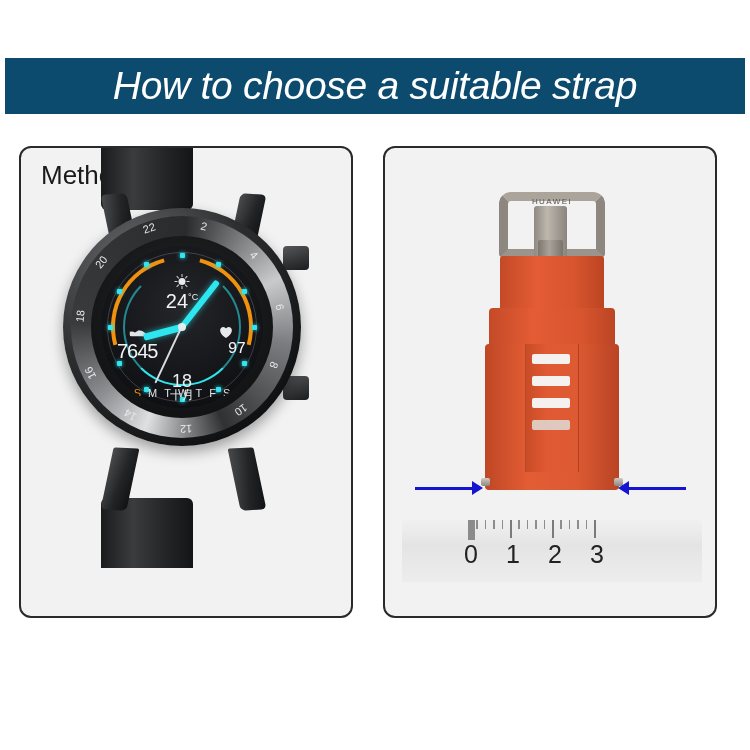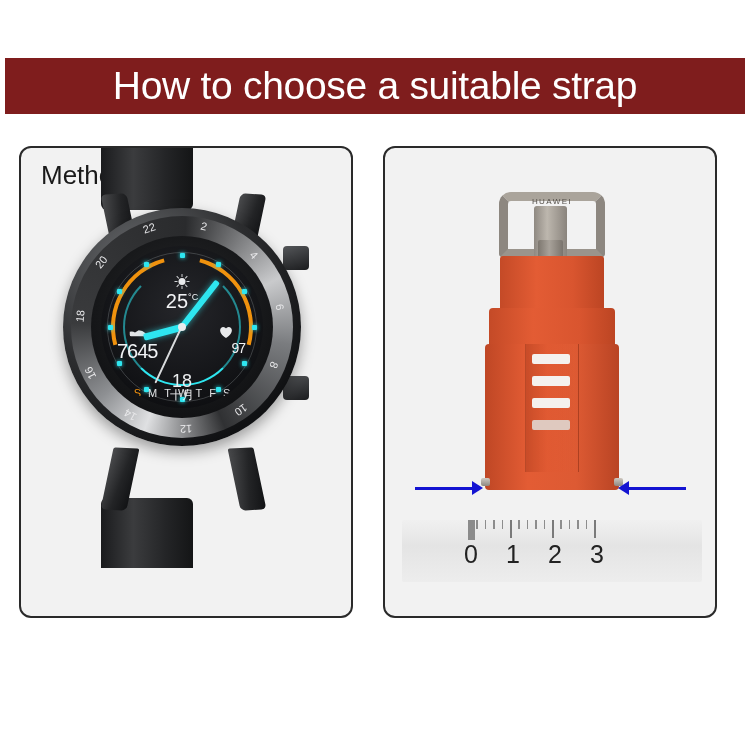--- a/index.html
+++ b/index.html
@@ -1,21 +1,21 @@
 <!DOCTYPE html>
 <html><head>
 <meta charset="utf-8">
 <style>
   html,body{margin:0;padding:0;background:#ffffff;}
   body{width:750px;height:750px;overflow:hidden;font-family:"Liberation Sans",sans-serif;}
   .page{position:relative;width:750px;height:750px;background:#ffffff;}
 
   
-  .banner{position:absolute;left:5px;top:58px;width:740px;height:56px;background:#7f1d1d;
-          display:flex;align-items:center;justify-content:center;}
+  .banner{position:absolute;left:5px;top:58px;width:740px;height:56px;background:#0c4a6e;
+          display:flex;align-items:center;justify-content:center;font-style:italic;}
   .banner-title{color:#ffffff;font-size:39px;font-weight:400;letter-spacing:-0.3px;
                 font-family:"Liberation Sans",sans-serif;white-space:nowrap;}
 
   
   .panel{position:absolute;top:146px;width:334px;height:472px;background:#f2f2f2;
          border:2px solid #2a2a2a;border-radius:12px;box-sizing:border-box;overflow:hidden;}
   .panel-left{left:19px;}
   .panel-right{left:383px;}
   .panel-title{position:absolute;left:20px;top:12px;font-size:26px;color:#1a1a1a;
                font-family:"Liberation Sans",sans-serif;}
@@ -70,22 +70,22 @@
               background:#e9eaec;}
   .sun-ray{position:absolute;left:7px;top:0;width:1px;height:3px;background:#cfd1d3;
            transform-origin:0.5px 7.5px;}
   .temp{position:absolute;left:50%;top:44px;transform:translateX(-50%);color:#f2f3f5;
         font-size:20px;font-family:"Liberation Sans",sans-serif;white-space:nowrap;}
   .temp sup{font-size:9px;}
   .shoe{position:absolute;left:28px;top:82px;width:18px;height:9px;}
   .heart{position:absolute;right:28px;top:80px;color:#e8e9eb;font-size:13px;}
   .steps{position:absolute;left:16px;top:94px;color:#f2f3f5;font-size:20px;
          font-family:"Liberation Sans",sans-serif;letter-spacing:-1px;}
-  .bpm{position:absolute;right:18px;top:94px;color:#f2f3f5;font-size:14px;
-       font-family:Liberation Sans, sans-serif;letter-spacing:-1px;}
+  .bpm{position:absolute;right:18px;top:94px;color:#f2f3f5;font-size:16px;
+       font-family:Liberation Mono, monospace;letter-spacing:-1px;}
   .datebox{position:absolute;left:50%;top:126px;transform:translateX(-50%);text-align:center;
            color:#eceef0;}
   .date-d{font-size:18px;font-family:"Liberation Sans",sans-serif;line-height:18px;}
   .date-m{font-size:12px;font-family:Liberation Mono, monospace;line-height:12px;}
   .days{position:absolute;left:0;right:0;bottom:9px;display:flex;justify-content:center;gap:7px;}
   .days span{color:#dfe1e3;font-size:11px;font-family:"Liberation Sans",sans-serif;}
   .days span.sun-d{color:#f0920e;}
   .hand{position:absolute;left:50%;top:50%;transform-origin:50% 100%;border-radius:2px;}
   .hand-h{width:7px;height:40px;margin-left:-3.5px;margin-top:-40px;background:#2ee6f0;
           box-shadow:0 0 6px rgba(46,230,240,.6);transform:rotate(255deg);}
@@ -213,21 +213,21 @@
                 <div class="sun-ray" style="transform: rotate(45deg);"></div>
                 <div class="sun-ray" style="transform: rotate(90deg);"></div>
                 <div class="sun-ray" style="transform: rotate(135deg);"></div>
                 <div class="sun-ray" style="transform: rotate(180deg);"></div>
                 <div class="sun-ray" style="transform: rotate(225deg);"></div>
                 <div class="sun-ray" style="transform: rotate(270deg);"></div>
                 <div class="sun-ray" style="transform: rotate(315deg);"></div>
               </div>
             </div>
           <div class="temp">
-            <span>25</span><sup>°C</sup>
+            <span>24</span><sup>°C</sup>
           </div>
 
           <svg class="shoe" viewBox="0 0 24 12">
             <path d="M1 9 L1 5 Q5 4 8 6 L13 3 Q18 3 22 7 L23 9 Q23 11 21 11 L3 11 Q1 11 1 9 Z" fill="#e2e4e6"></path>
           </svg>
           <div class="steps">7645</div>
 
           <svg class="heart" viewBox="0 0 20 18" width="14" height="13" style="position:absolute;right:30px;top:80px;">
             <path d="M10 17 C-2 9 1 1 6 1 C8.4 1 10 3 10 3 C10 3 11.6 1 14 1 C19 1 22 9 10 17 Z" fill="#e8e9eb"></path>
           </svg>

